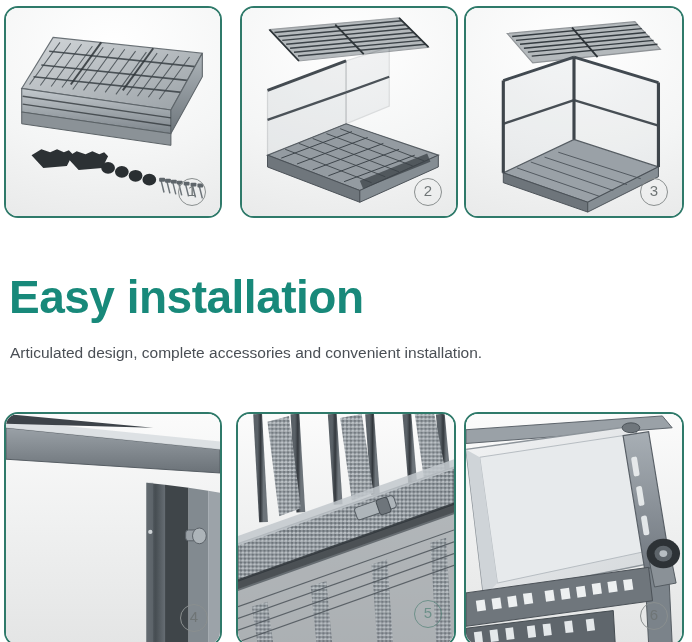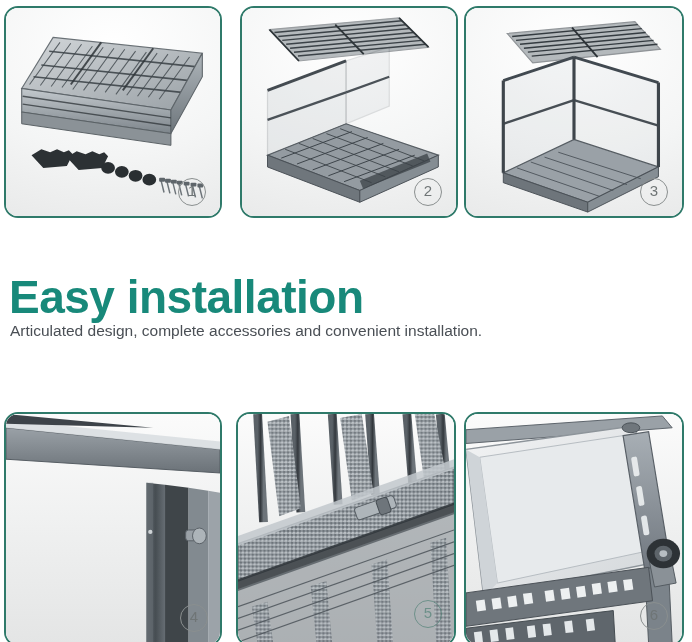--- a/index.html
+++ b/index.html
@@ -45,21 +45,21 @@
   
   .headline-band{position:absolute;left:0;top:268px;width:584px;height:100px;}
   .headline{
     position:absolute;left:9px;top:2px;
     font-size:46px;font-weight:bold;
     color:#18897a;
     letter-spacing:-0.5px;
     white-space:nowrap;
   }
   .subhead{
-    position:absolute;left:10px;top:54px;
+    position:absolute;left:10px;top:76px;
     font-size:15.5px;color:#4a4f55;
     white-space:nowrap;
   }
 
   
   .ph-svg{position:absolute;left:0;top:0;width:100%;height:100%;display:block;}
 
   
   .backdrop{
     position:absolute;inset:0;

